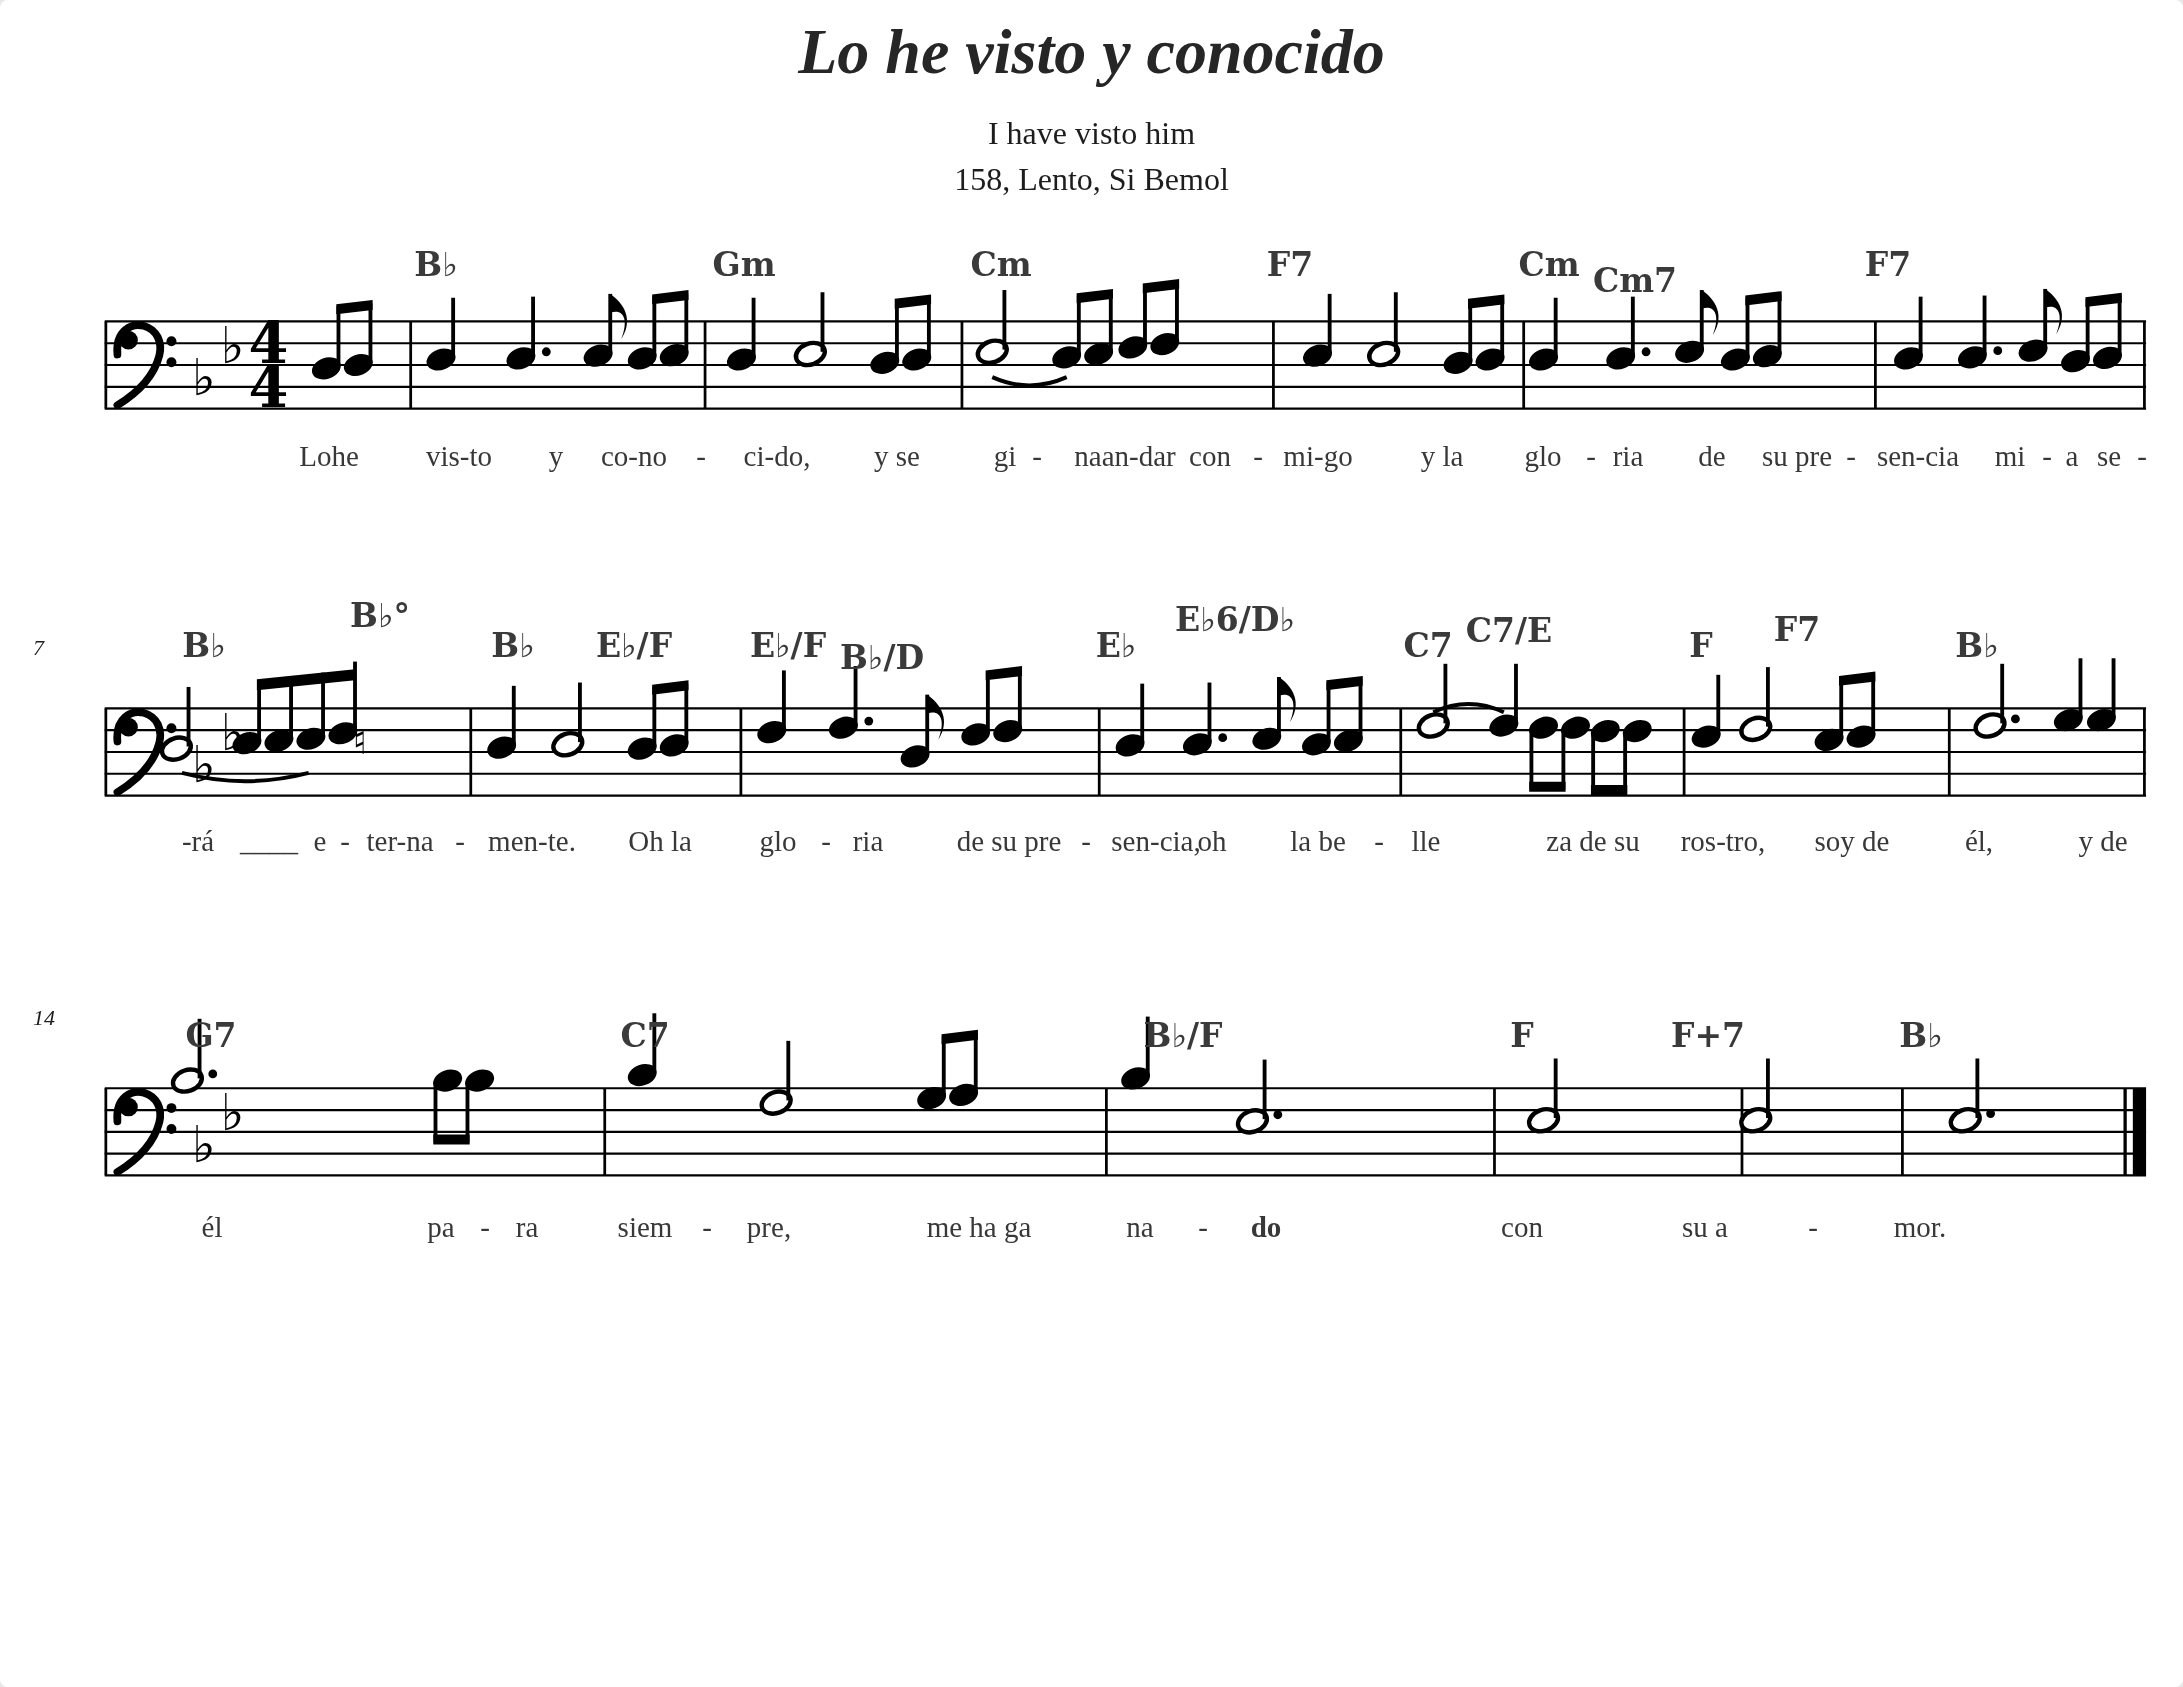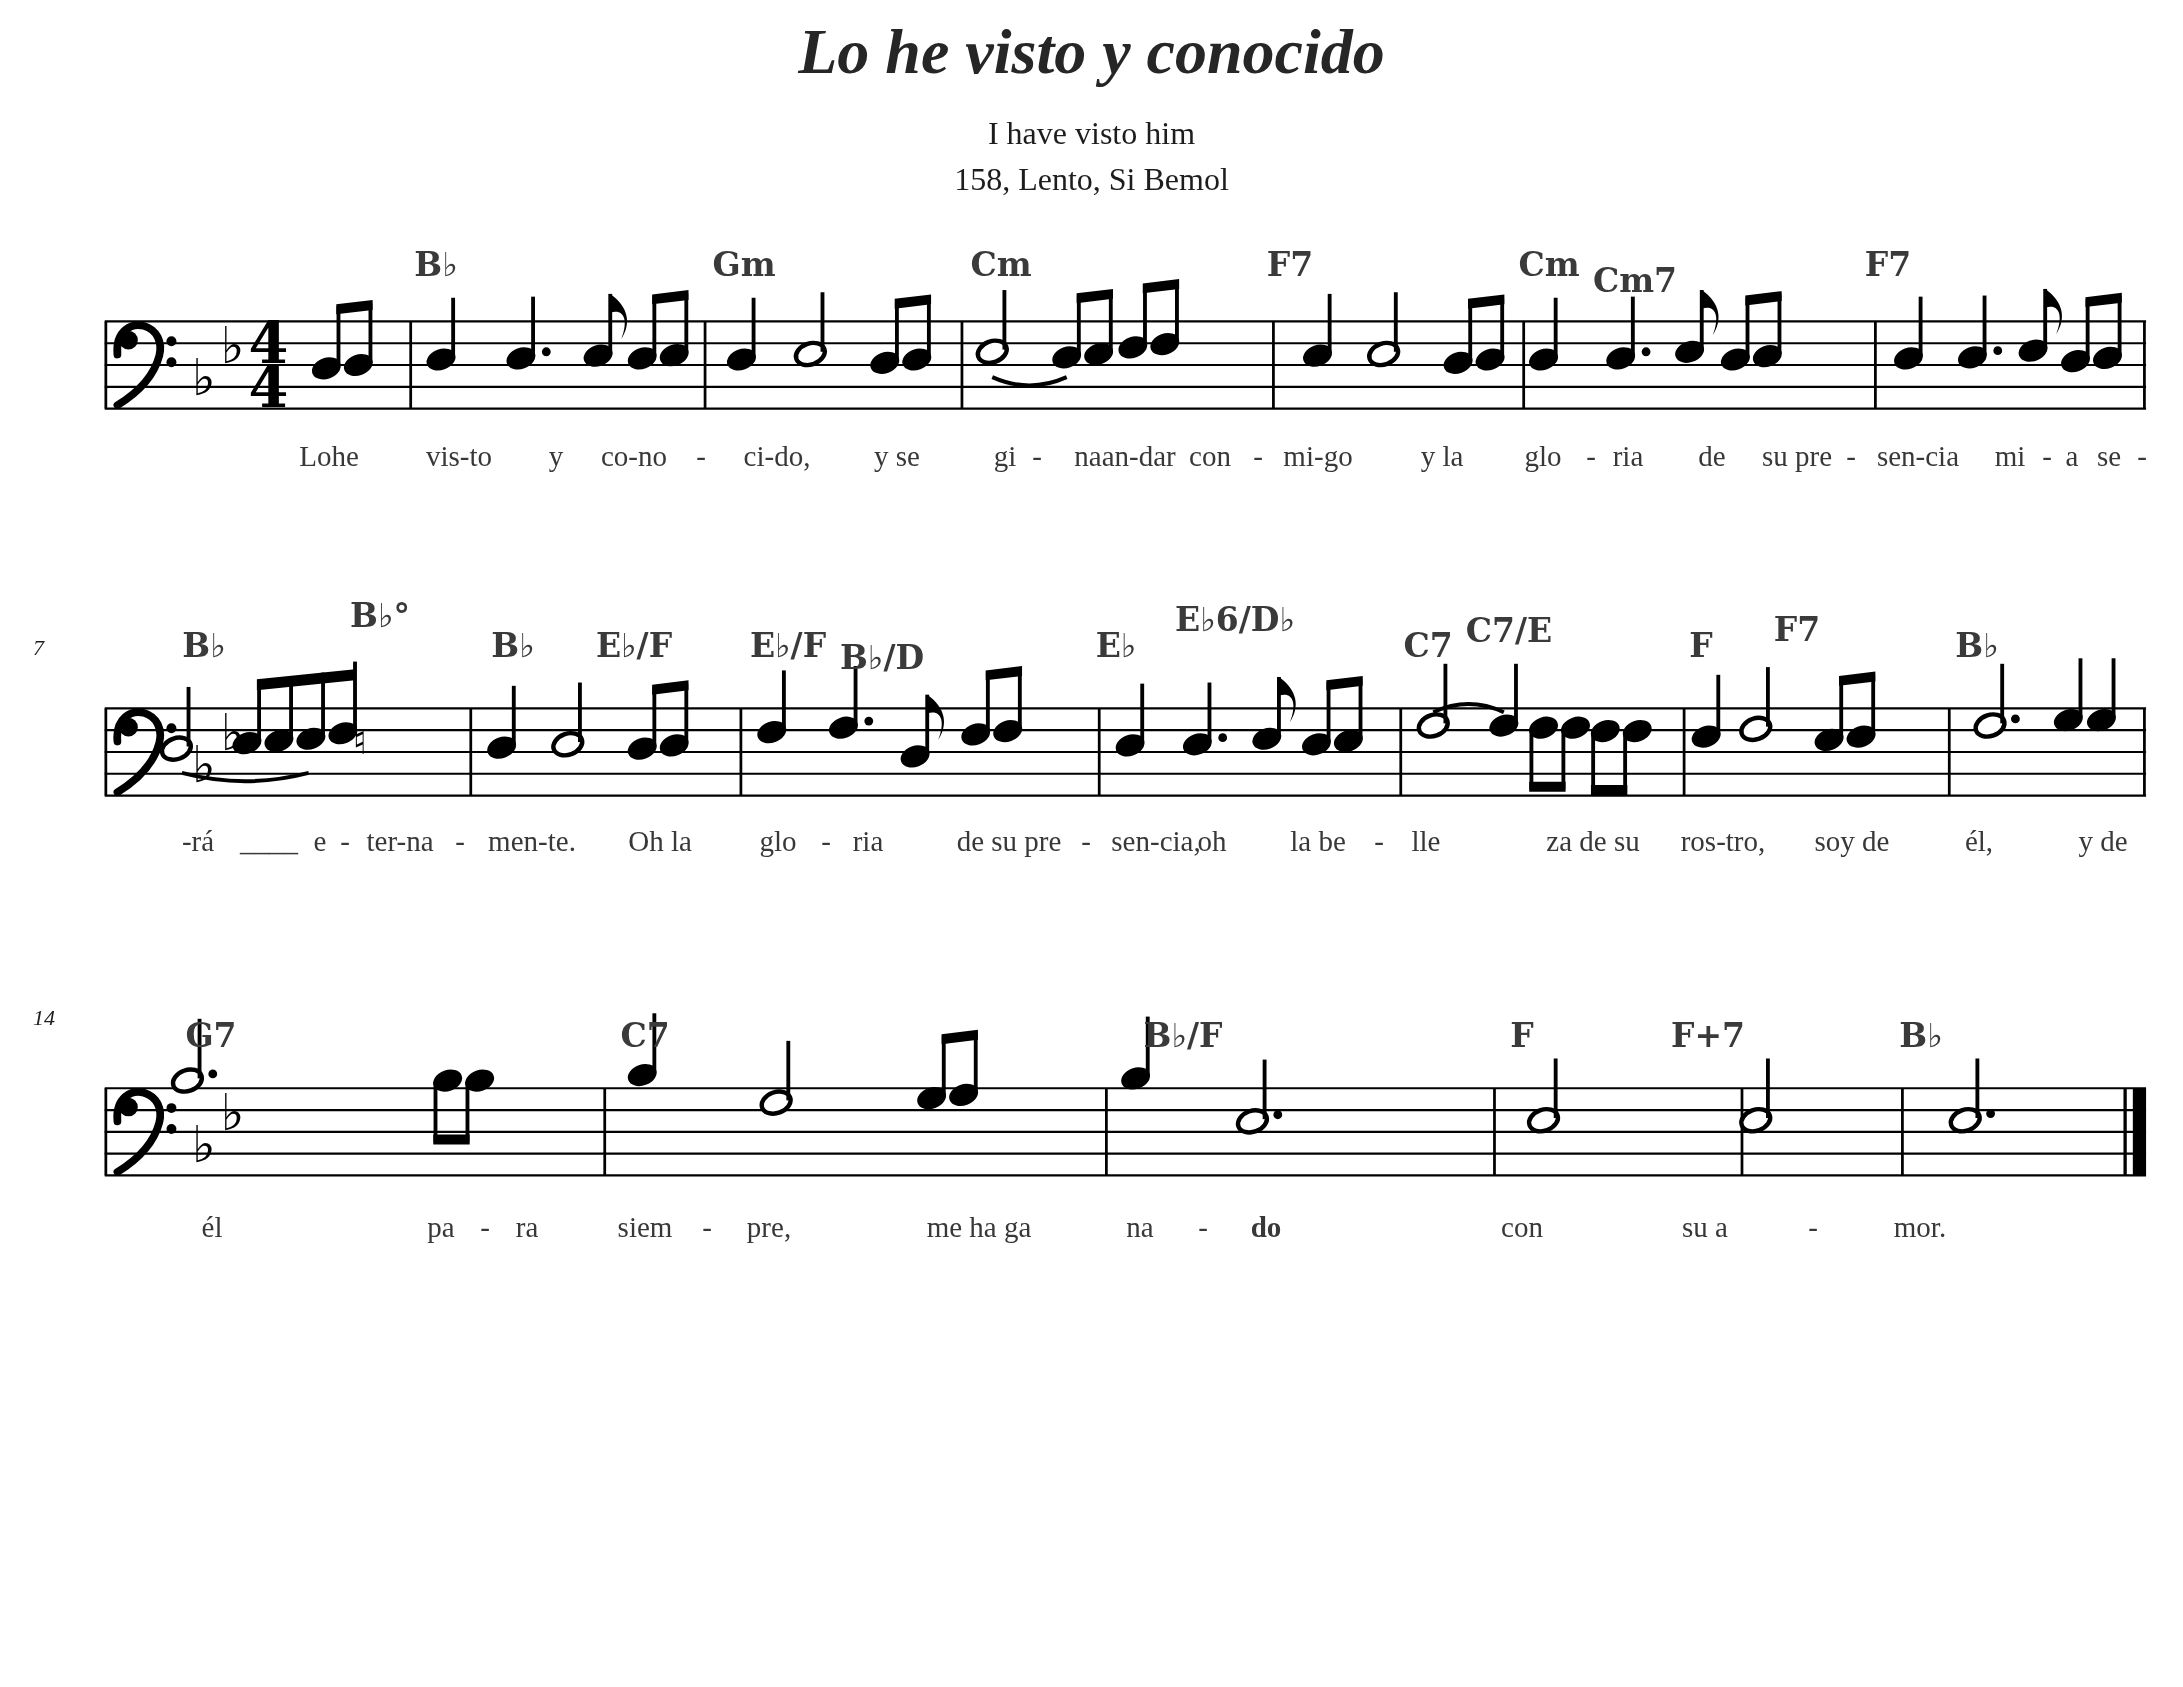--- a/index.html
+++ b/index.html
@@ -1,17 +1,17 @@
 <!DOCTYPE html>
 <html style="font-size:8.8px"><head>
 <meta charset="utf-8">
 <style>
   html,body{margin:0;padding:0;background:#e8e8e8;}
   .page{position:relative;width:2183px;height:1687px;background:#ffffff;overflow:hidden;
-        font-family:"Liberation Serif", serif;color:#2b2b2b;}
+        font-family:"Liberation Serif", serif;color:#2b2b2b;border-radius:8px;}
   .title{position:absolute;top:15.4px;left:50%;transform:translateX(-50%);
          font-size:64px;font-weight:bold;font-style:italic;white-space:nowrap;color:#262626;}
   .subtitle{position:absolute;top:115px;left:50%;transform:translateX(-50%);
             font-size:32px;white-space:nowrap;color:#1d1d1d;}
   .tempo{position:absolute;top:161px;left:50%;transform:translateX(-50%);
          font-size:32px;white-space:nowrap;color:#1d1d1d;}
   .credit{position:absolute;top:155px;right:10px;text-align:right;
           font-size:25px;line-height:1.22;color:#1d1d1d;}
   svg#notation{position:absolute;left:0;top:0;}
   .chord{position:absolute;transform:translateX(-50%);white-space:nowrap;

